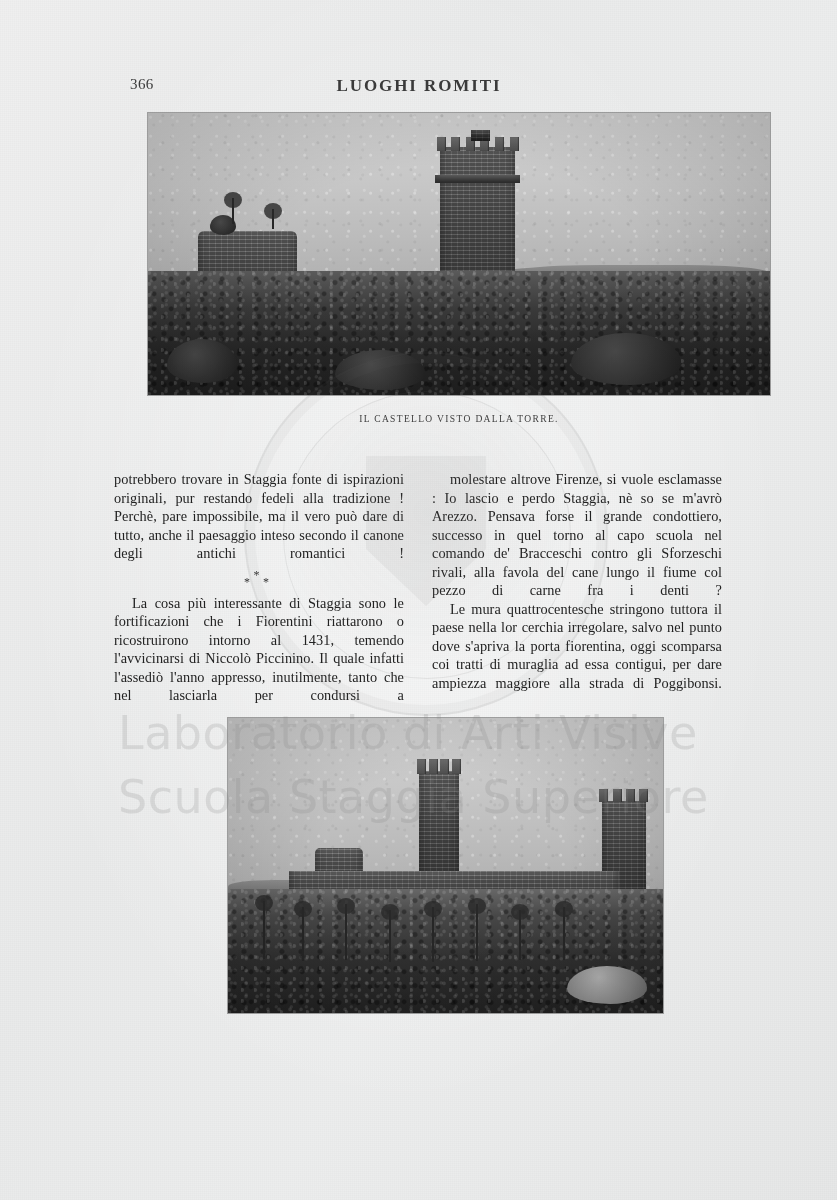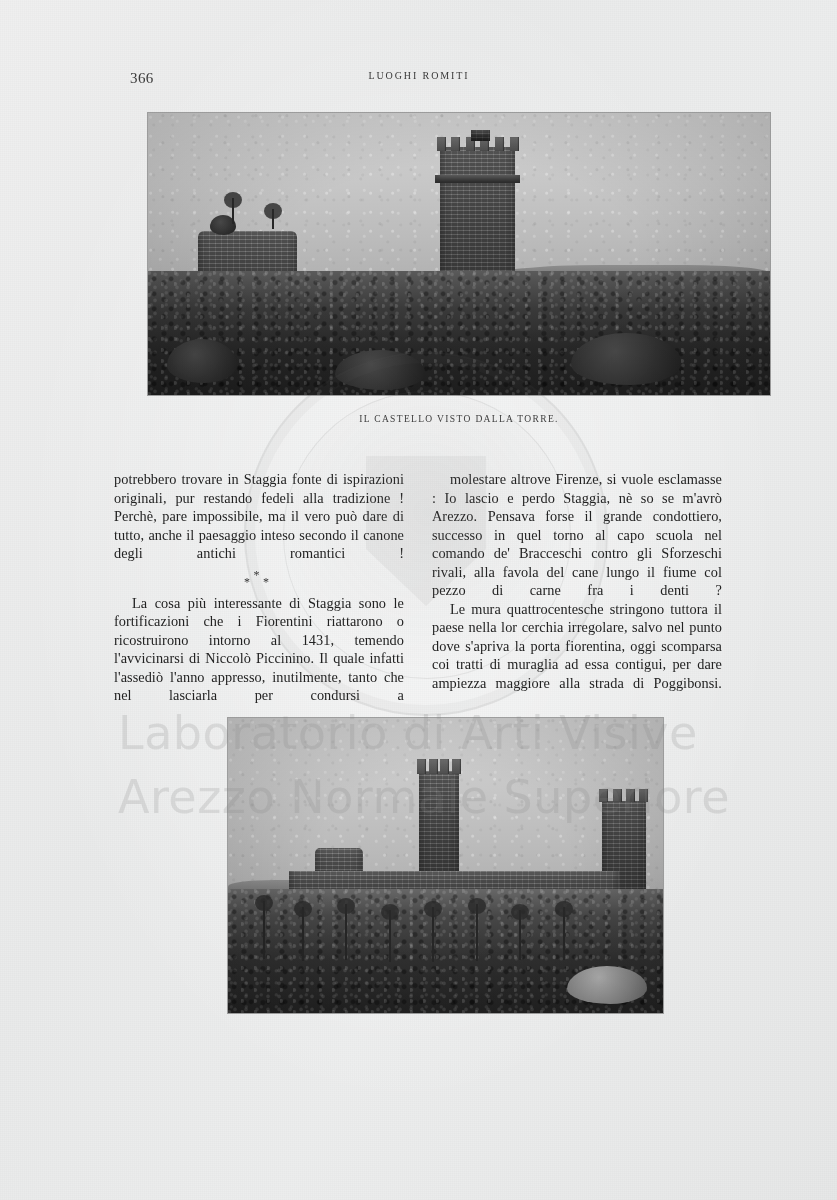--- a/index.html
+++ b/index.html
@@ -87,44 +87,45 @@
     letter-spacing: 0.5px;
     white-space: nowrap;
   }
   .wm-text.l1 { top: 706px; }
   .wm-text.l2 { top: 770px; }
 
   
   .runhead {
     position: absolute;
     left: 130px;
-    top: 70px;
+    top: 76px;
     width: 578px;
     height: 22px;
     z-index: 4;
   }
   .folio {
     position: absolute;
     left: 0;
     top: 0;
     font-size: 15px;
     letter-spacing: .4px;
     color: #3a3a3a;
   }
   .runhead-title {
     position: absolute;
     left: 0;
     right: 0;
     top: 0;
     text-align: center;
-    font-size: 10px;
+    font-size: 17px;
     letter-spacing: 1.9px;
     color: #3a3a3a;
     font-variant: small-caps;
     text-transform: uppercase;
+    font-weight: bold;
   }
 
   
   .plate {
     position: absolute;
     z-index: 3;
     overflow: hidden;
     box-shadow: 0 0 0 1px rgba(60,60,60,0.45);
     filter: grayscale(100%) contrast(102%);
   }
@@ -380,16 +381,16 @@
     <div class="bush" style="left:78%;top:84%;width:80px;height:38px;background:radial-gradient(circle at 40% 30%,#b6b3a9 0%,#8b887e 60%,#6a675e 100%);"></div>
     <div class="plate-vignette"></div>
   </div>
 
   <div class="wm-layer">
     <div class="wm-circle">
       <div class="wm-circle-inner"></div>
       <div class="wm-crest"></div>
     </div>
     <div class="wm-text l1">Laboratorio di Arti Visive</div>
-    <div class="wm-text l2">Arezzo Normale Superiore</div>
+    <div class="wm-text l2">Scuola Staggia Superiore</div>
   </div>
 
 </div>
 
 </body></html>

